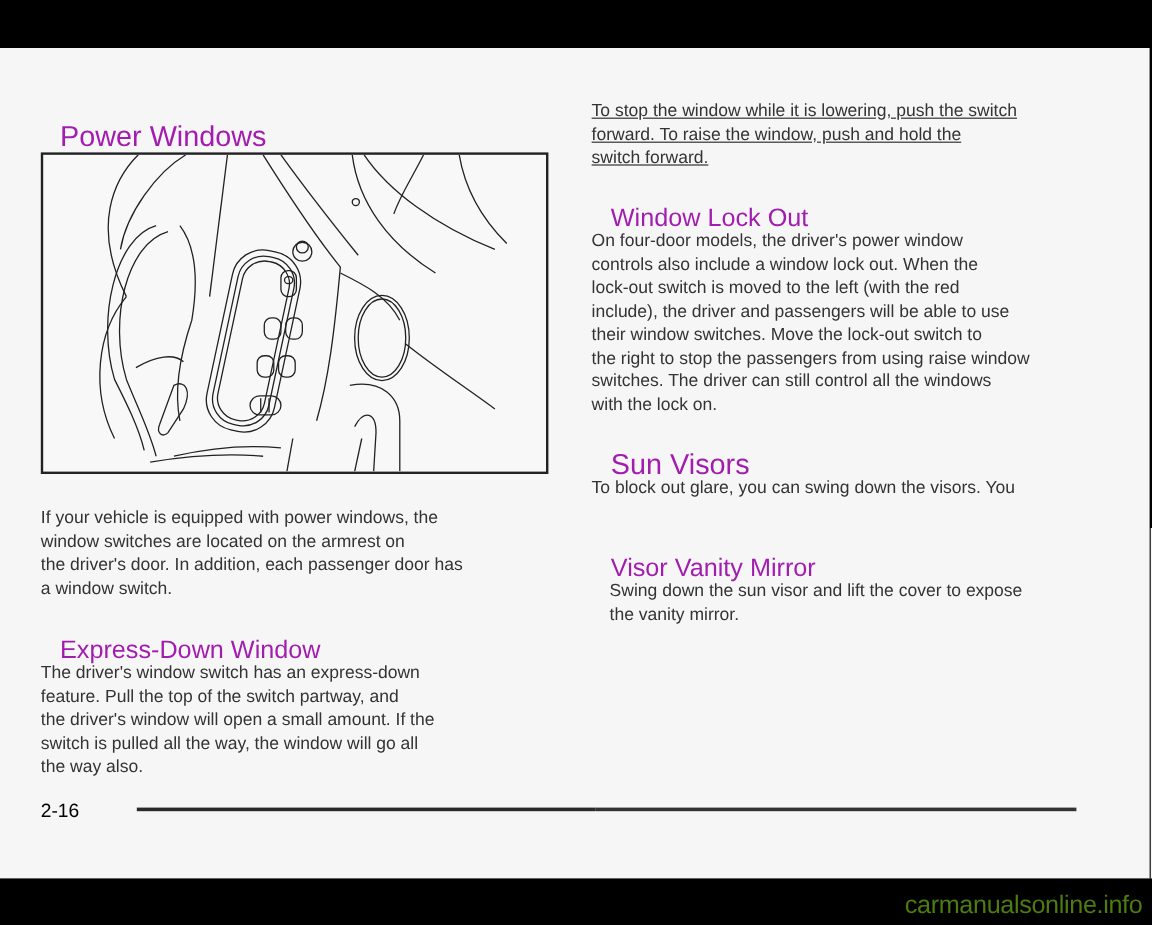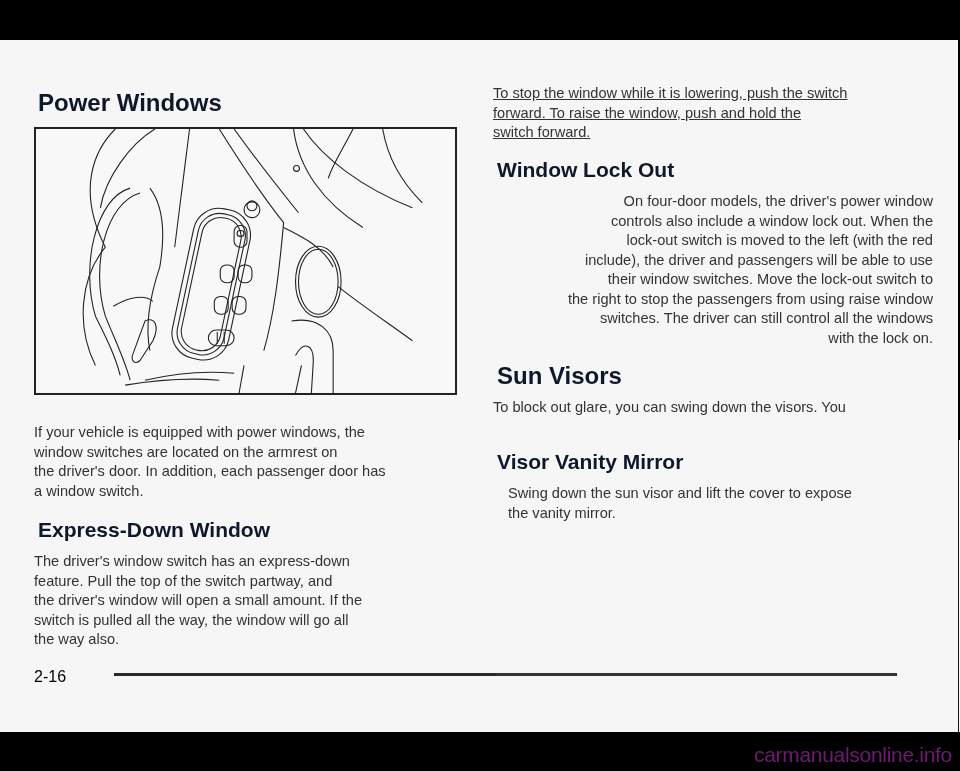--- a/index.html
+++ b/index.html
@@ -6,26 +6,26 @@
     body {
       width: 960px; height: 771px; position: relative; overflow: hidden;
       background: #f6f6f6;
       font-family: "Liberation Sans", sans-serif;
       color: #2a2a2a;
     }
     .top-bar { position: absolute; left: 0; top: 0; width: 960px; height: 40px; background: #000; }
     .bottom-bar { position: absolute; left: 0; top: 732px; width: 960px; height: 39px; background: #000; }
     .watermark {
       position: absolute; right: 8px; top: 743px;
-      font-size: 21px; color: #701a75; letter-spacing: -0.3px;
+      font-size: 21px; color: #4d7c0f; letter-spacing: -0.3px;
     }
     .right-edge { position: absolute; left: 958px; top: 40px; width: 2px; height: 400px; background: #000; }
     .right-edge-thin { position: absolute; left: 958px; top: 440px; width: 1px; height: 292px; background: #111; }
 
-    h1, h2 { margin: 4px; font-weight: bold; color: #0f172a; position: absolute; }
+    h1, h2 { margin: 16px; font-weight: normal; color: #a21caf; position: absolute; }
     h1 { font-size: 24px; }
     h2 { font-size: 21px; }
     p { margin: 0; position: absolute; font-size: 14.6px; line-height: 19.5px; color: #333; }
 
     .figure {
       position: absolute; left: 34px; top: 127px; width: 423px; height: 268px;
       border: 2px solid #222; background: #f8f8f8; box-sizing: border-box; overflow: hidden;
     }
     .figure svg { width: 100%; height: 100%; display: block; }
 
@@ -114,21 +114,21 @@
 </p>
 
 <p style="left:493px; top:84px; width:440px;text-decoration:underline;">
   <span>To stop the window while it is lowering, push the switch</span><br>
   <span>forward. To raise the window, push and hold the</span><br>
   <span>switch forward.</span>
 </p>
 
 <h2 style="left:493px; top:154px;">Window Lock Out</h2>
 
-<p style="left:493px; top:192px; width:440px;text-align:right;">
+<p style="left:493px; top:192px; width:440px;">
   <span>On four-door models, the driver's power window</span><br>
   <span>controls also include a window lock out. When the</span><br>
   <span>lock-out switch is moved to the left (with the red</span><br>
   <span>include), the driver and passengers will be able to use</span><br>
   <span>their window switches. Move the lock-out switch to</span><br>
   <span>the right to stop the passengers from using raise window</span><br>
   <span>switches. The driver can still control all the windows</span><br>
   <span>with the lock on.</span>
 </p>
 

